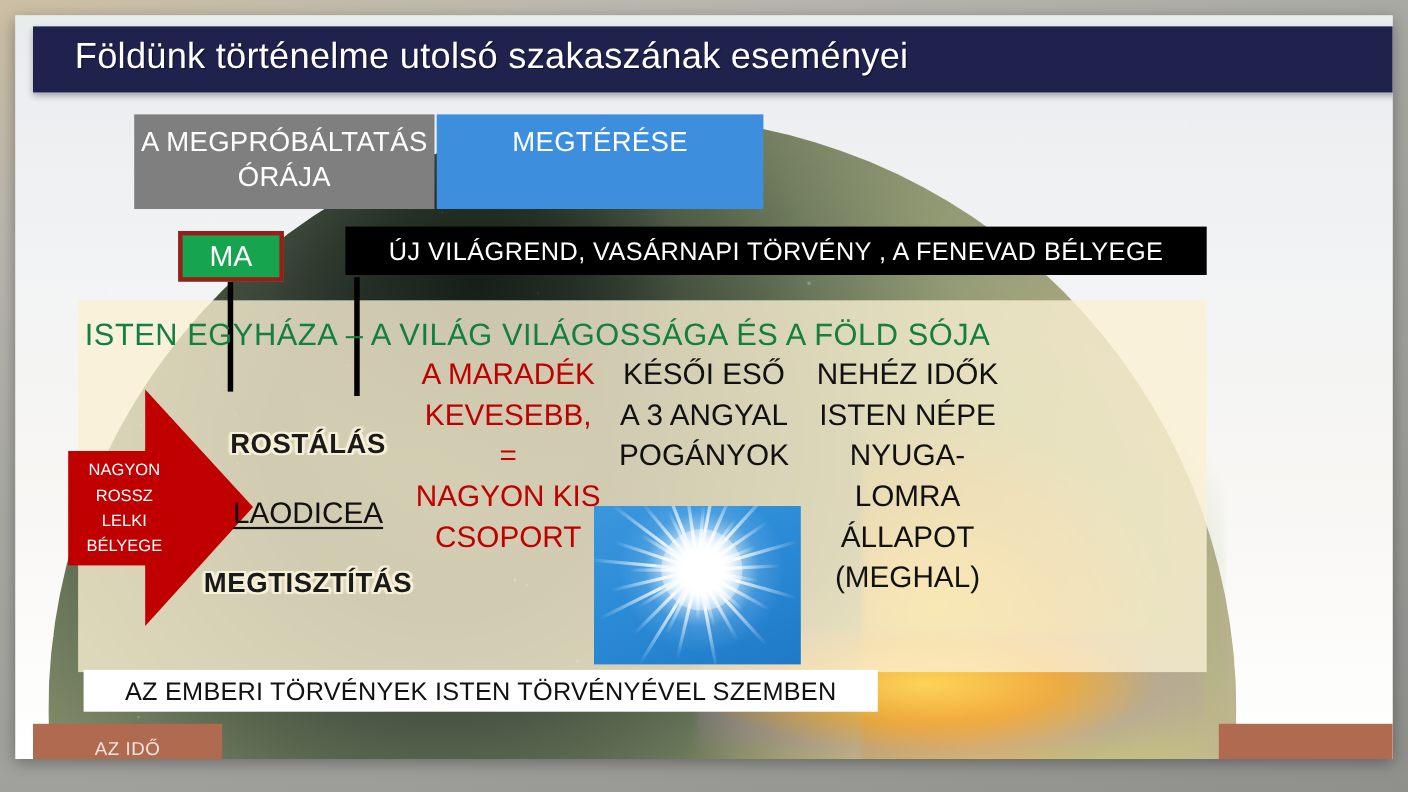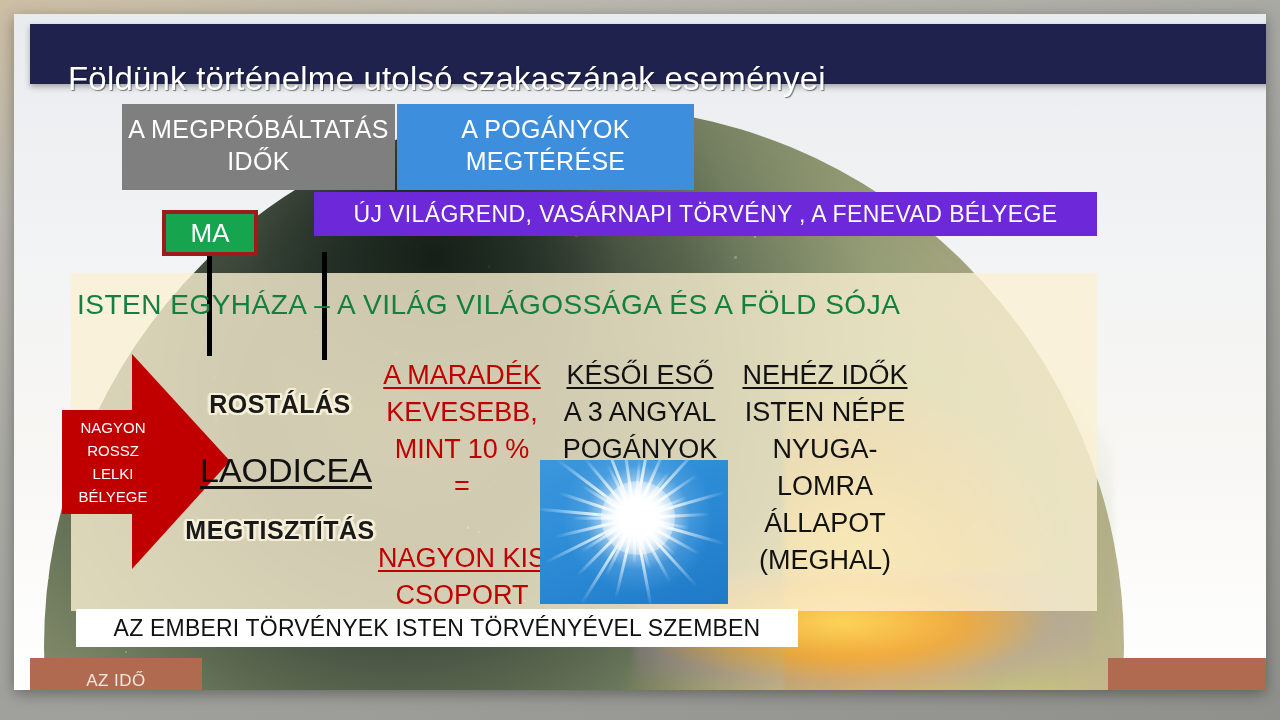--- a/index.html
+++ b/index.html
@@ -64,43 +64,42 @@
     position:absolute;left:16px;top:10px;width:1250px;height:60px;
     background:#20224e;
     box-shadow:0 3px 6px rgba(0,0,0,.3);
   }
   #titlebar .t{
     position:absolute;left:38px;top:8px;
     color:#ffffff;font-size:33px;font-weight:400;letter-spacing:.2px;
     font-family:"Liberation Sans", sans-serif;
     text-shadow:1px 1px 1px rgba(0,0,0,.5);
     white-space:nowrap;
-    margin-top:28px;
   }
 
   
   .topbox{
     position:absolute;text-align:center;color:#ffffff;
     font-size:25px;line-height:32px;letter-spacing:.3px;
     padding-top:9px;box-sizing:border-box;
     font-family:"Liberation Sans", sans-serif;
   }
   #box-trial{left:108px;top:90px;width:273px;height:86px;background:#7f7f7f;}
   #box-gentiles{left:383px;top:90px;width:297px;height:86px;background:#3d8fdd;}
 
   
   #box-ma{
     position:absolute;left:148px;top:196px;width:96px;height:46px;
     background:#17a44e;border:4px solid #9c1b1b;box-sizing:border-box;
     color:#ffffff;font-size:26px;text-align:center;line-height:39px;
   }
   
   #banner{
-    position:absolute;left:300px;top:178px;width:783px;height:44px;
-    background:#6d28d9;color:#ffffff;
+    position:absolute;left:300px;top:192px;width:783px;height:44px;
+    background:#000000;color:#ffffff;
     font-size:23px;line-height:44px;text-align:center;letter-spacing:.4px;
     white-space:nowrap;
   }
   
   .vline{position:absolute;background:#000;width:5px;}
   #vline-ma{left:193px;top:242px;height:100px;}
   #vline-banner{left:308px;top:238px;height:108px;}
 
   
   #panel{
@@ -135,30 +134,30 @@
     letter-spacing:.5px;text-align:center;
     text-shadow:
       -2px -2px 0 #f7f0d8, 2px -2px 0 #f7f0d8, -2px 2px 0 #f7f0d8, 2px 2px 0 #f7f0d8,
       0 -2px 0 #f7f0d8, 0 2px 0 #f7f0d8, -2px 0 0 #f7f0d8, 2px 0 0 #f7f0d8,
       -3px 0 2px #f7f0d8, 3px 0 2px #f7f0d8;
   }
   #lbl-rostalas{left:186px;top:376px;width:160px;}
   #lbl-megtisztitas{left:166px;top:502px;width:200px;}
   #lbl-laodicea{
     position:absolute;left:186px;top:437px;width:160px;text-align:center;
-    font-size:34px;color:#111;text-decoration:underline;text-underline-offset:4px;
+    font-size:27px;color:#111;text-decoration:underline;text-underline-offset:4px;
   }
 
   
   .col{position:absolute;text-align:center;}
   .col .ln{display:block;white-space:nowrap;}
   #col-remnant{left:358px;top:308px;width:180px;color:#c00000;font-size:27px;line-height:37px;}
   #col-rain{left:536px;top:308px;width:180px;color:#111;font-size:27px;line-height:37px;}
   #col-hard{left:716px;top:308px;width:190px;color:#111;font-size:27px;line-height:37px;}
-  .u{text-decoration:underline;text-underline-offset:3px;margin-top:35px;}
+  .u{text-underline-offset:3px;}
 
   
   #sunimg{
     position:absolute;left:526px;top:446px;width:188px;height:144px;
     background:
       radial-gradient(circle at 52% 40%, #ffffff 0%, #ffffff 9%, rgba(255,255,255,.92) 14%, rgba(215,236,252,.72) 24%, rgba(120,185,235,.32) 40%, rgba(60,150,220,0) 58%),
       linear-gradient(155deg,#3b97dd 0%,#2f8ed8 35%,#2583d0 70%,#1f79c6 100%);
     overflow:hidden;
   }
   #sunimg .ray{
@@ -292,24 +291,23 @@
     <div class="globe-bottom-glow"></div>
     <div class="globe-limb"></div>
 
     <div id="panel"></div>
 
     <div class="vline" id="vline-ma"></div>
     <div class="vline" id="vline-banner"></div>
 
     <div class="topbox" id="box-trial">
       <div>A MEGPRÓBÁLTATÁS</div>
-      <div>IDŐK</div>
+      <div>ÓRÁJA</div>
     </div>
     <div class="topbox" id="box-gentiles">
-      <div>A POGÁNYOK</div>
       <div>MEGTÉRÉSE</div>
     </div>
 
     <div id="box-ma">
       <span>MA</span>
     </div>
 
     <div id="banner">
       <span>ÚJ VILÁGREND,  VASÁRNAPI  TÖRVÉNY ,  A  FENEVAD  BÉLYEGE</span>
     </div>
@@ -327,21 +325,20 @@
       </div>
     </div>
 
     <div class="outline" id="lbl-rostalas">ROSTÁLÁS</div>
     <div id="lbl-laodicea">LAODICEA</div>
     <div class="outline" id="lbl-megtisztitas">MEGTISZTÍTÁS</div>
 
     <div class="col" id="col-remnant">
       <span class="ln u">A MARADÉK</span>
       <span class="ln">KEVESEBB,</span>
-      <span class="ln">MINT 10 %</span>
       <span class="ln">=</span>
       <span class="ln u">NAGYON KIS</span>
       <span class="ln">CSOPORT</span>
     </div>
 
     <div class="col" id="col-rain">
       <span class="ln u">KÉSŐI  ESŐ</span>
       <span class="ln">A 3 ANGYAL</span>
       <span class="ln">POGÁNYOK</span>
     </div>

